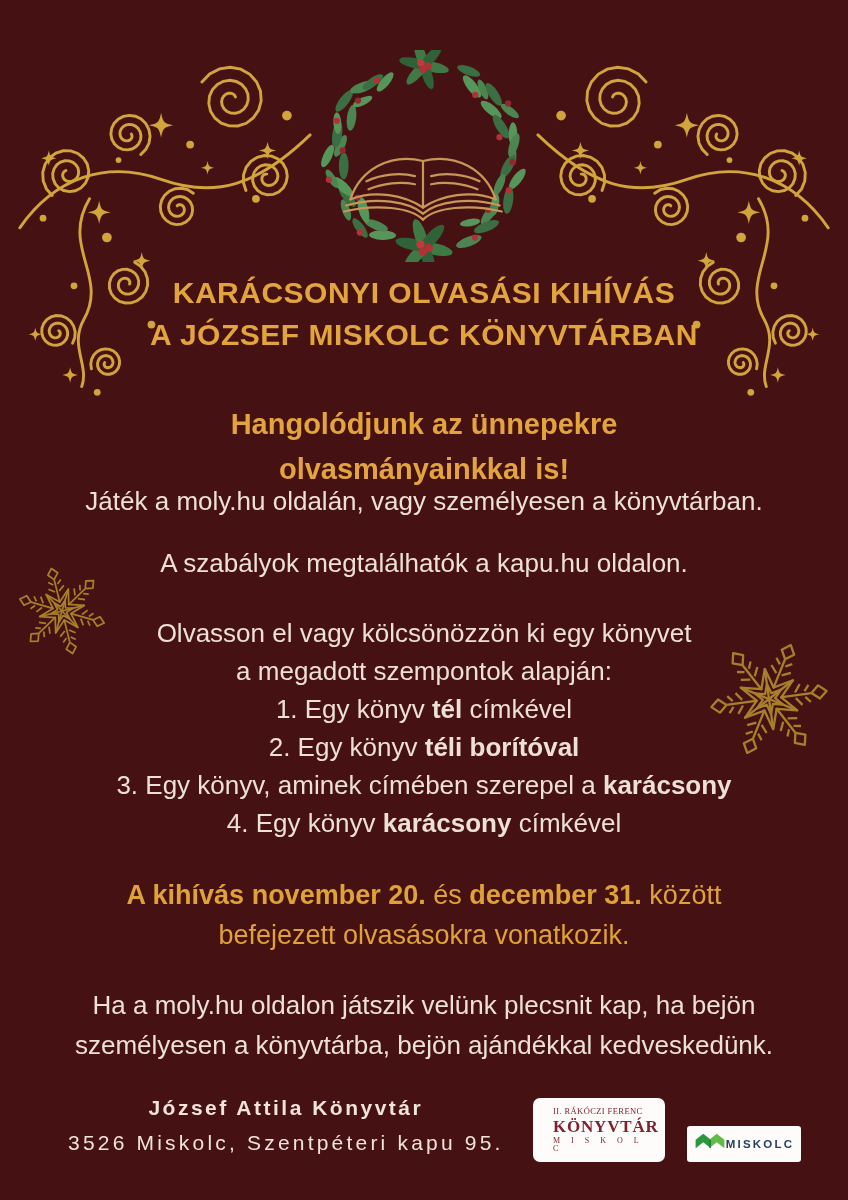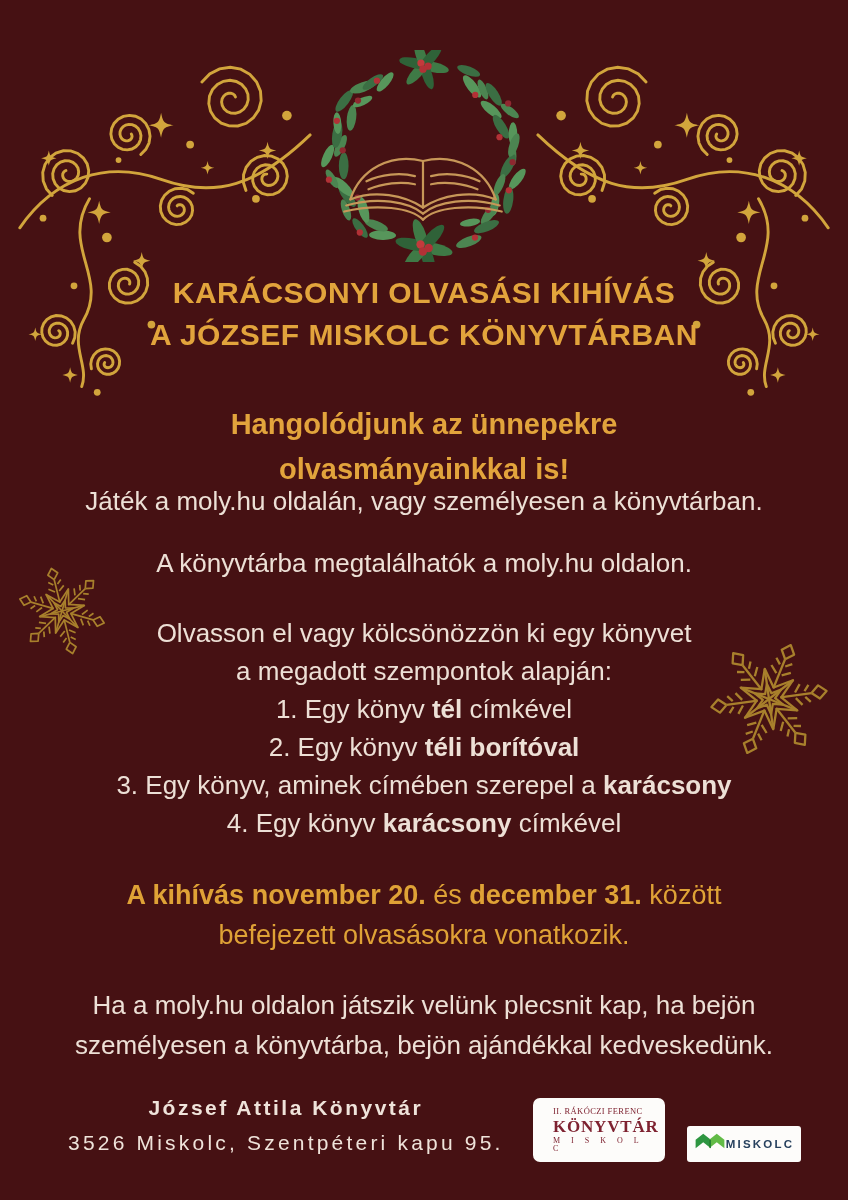--- a/index.html
+++ b/index.html
@@ -298,21 +298,21 @@
     <div>KARÁCSONYI OLVASÁSI KIHÍVÁS</div>
     <div>A JÓZSEF MISKOLC KÖNYVTÁRBAN</div>
   </div>
 
   <div class="text-block subtitle">
     <div>Hangolódjunk az ünnepekre</div>
     <div>olvasmányainkkal is!</div>
   </div>
 
   <div class="text-block body-text p1">Játék a moly.hu oldalán, vagy személyesen a könyvtárban.</div>
-  <div class="text-block body-text p2">A könyvtárba megtalálhatók a moly.hu oldalon.</div>
+  <div class="text-block body-text p2">A szabályok megtalálhatók a kapu.hu oldalon.</div>
 
   <div class="text-block body-text list-block">
     <div>Olvasson el vagy kölcsönözzön ki egy könyvet</div>
     <div>a megadott szempontok alapján:</div>
     <div><span>1. Egy könyv </span><b>tél</b><span> címkével</span></div>
     <div><span>2. Egy könyv </span><b>téli borítóval</b><span></span></div>
     <div><span>3. Egy könyv, aminek címében szerepel a </span><b>karácsony</b><span></span></div>
     <div><span>4. Egy könyv </span><b>karácsony</b><span> címkével</span></div>
   </div>
 

